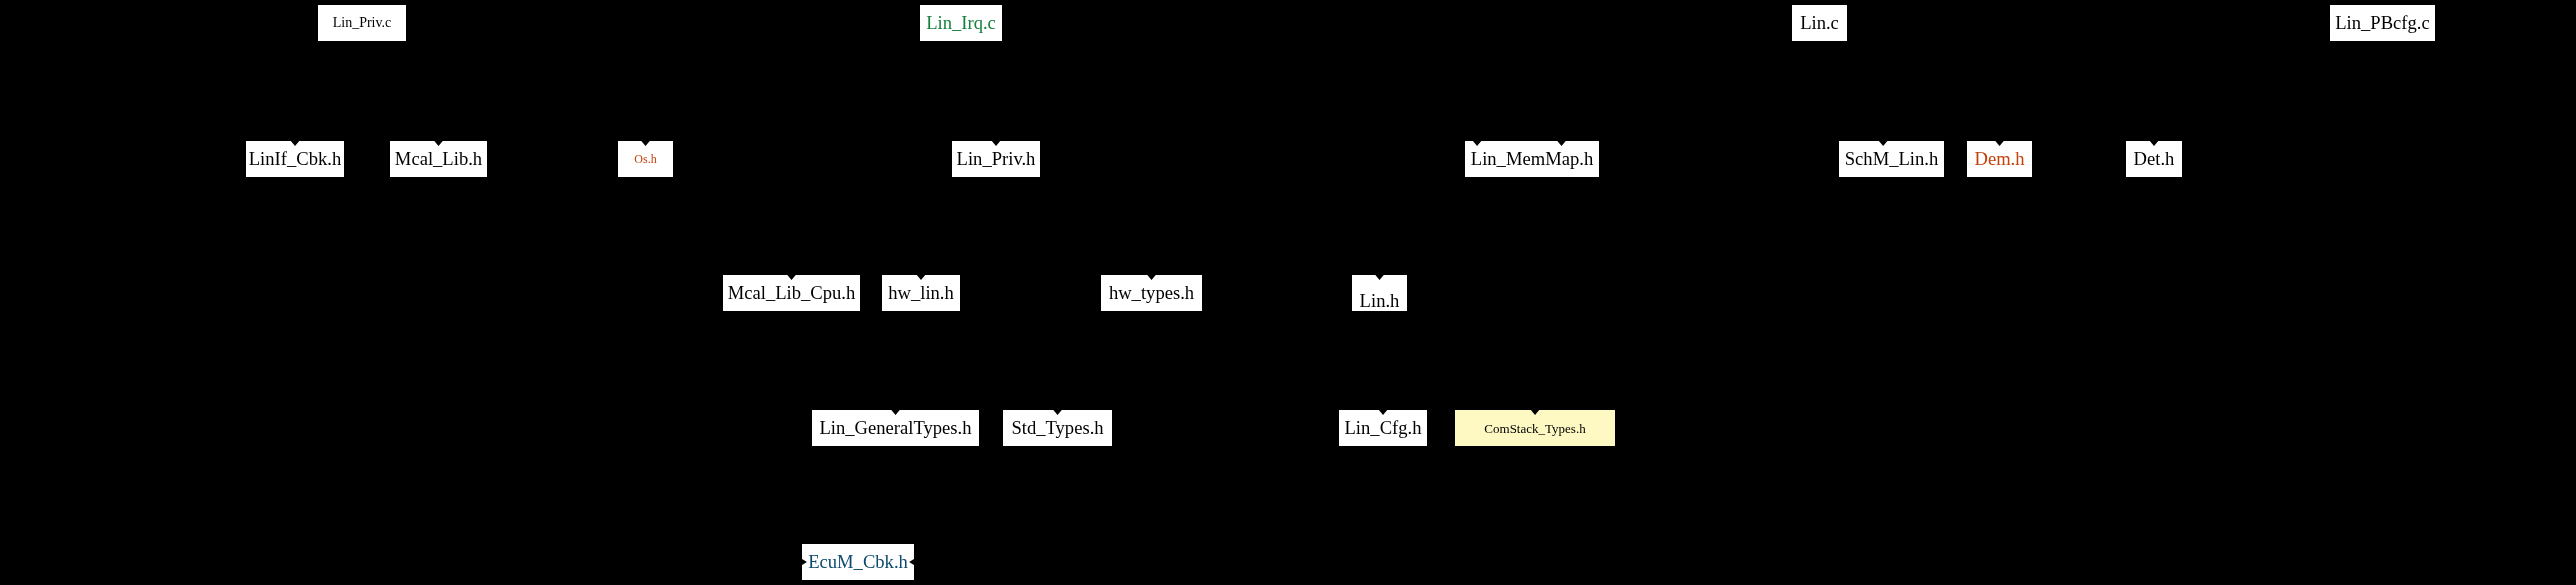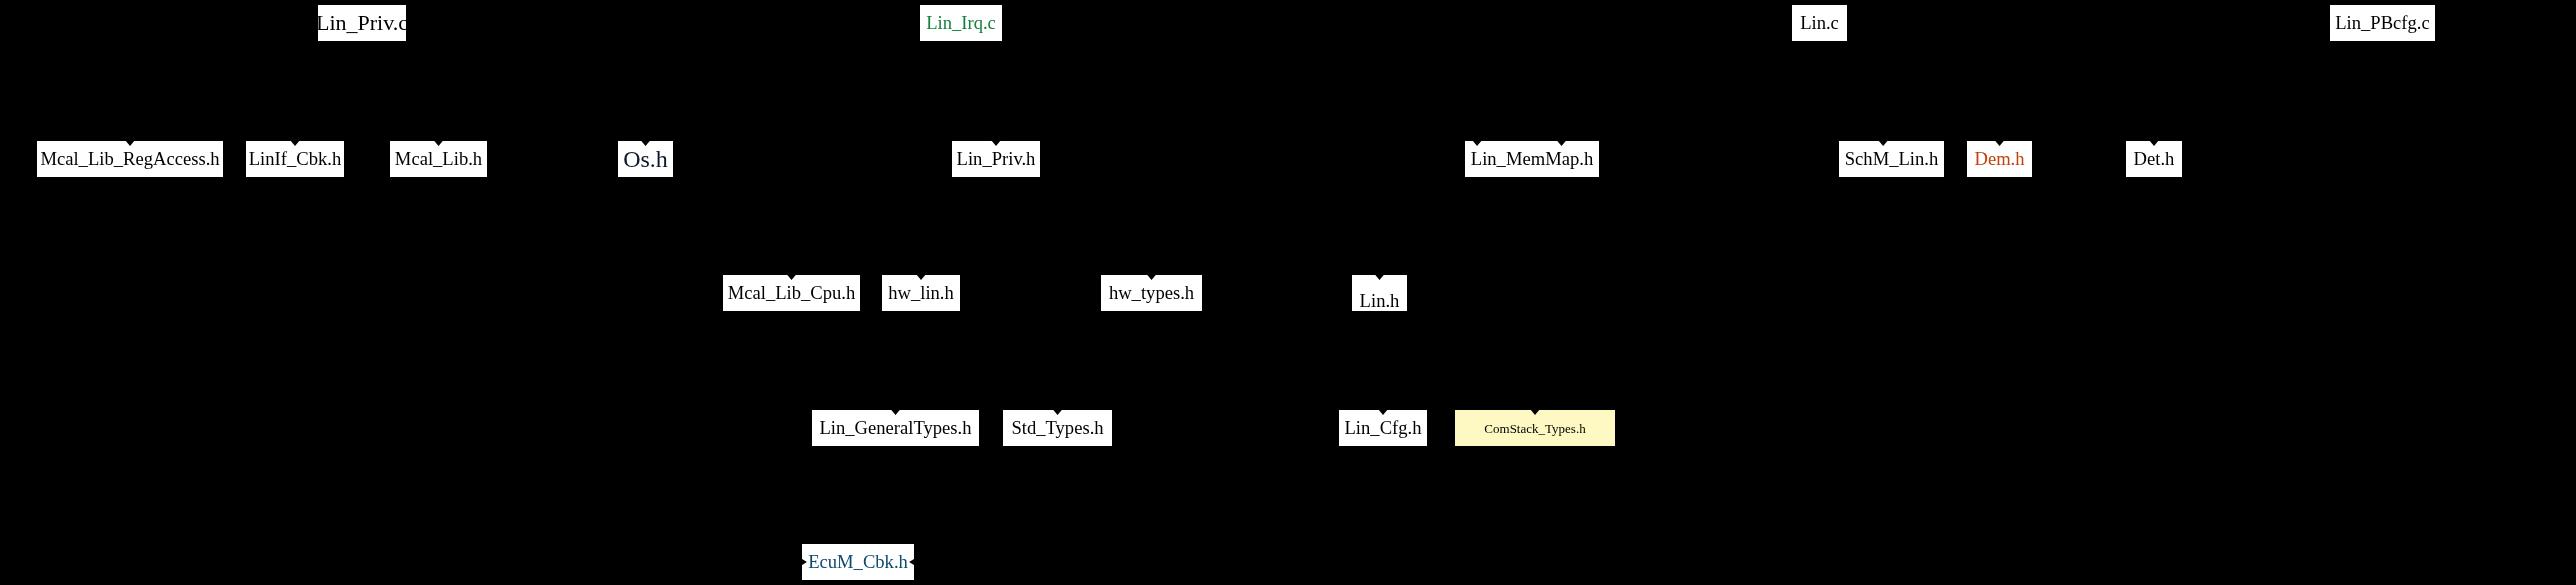--- a/index.html
+++ b/index.html
@@ -65,45 +65,41 @@
     height: 8px;
     background: #000000;
     clip-path: polygon(100% 0, 0 50%, 100% 100%);
     pointer-events: none;
   }
 </style>
 </head>
 <body>
 
 <div id="canvas" style="background: rgb(0, 0, 0);">
-    <div class="node" style="left: 317px; top: 4px; width: 90px; height: 38px; background: rgb(255, 255, 255); border-color: rgb(0, 0, 0); color: rgb(0, 0, 0); font-size: 22px;">
+    <div class="node" style="left: 317px; top: 4px; width: 90px; height: 38px; background: rgb(255, 255, 255); border-color: rgb(0, 0, 0); color: rgb(0, 0, 0); font-size: 14px;">
       <span class="label">Lin_Priv.c</span>
     </div>
     <div class="node" style="left: 919px; top: 4px; width: 84px; height: 38px; background: rgb(255, 255, 255); border-color: rgb(0, 0, 0); color: #15803d; font-size: 18.6px;">
       <span class="label">Lin_Irq.c</span>
     </div>
     <div class="node" style="left: 1791px; top: 4px; width: 57px; height: 38px; background: rgb(255, 255, 255); border-color: rgb(0, 0, 0); color: rgb(0, 0, 0); font-size: 18.6px;">
       <span class="label">Lin.c</span>
     </div>
     <div class="node" style="left: 2329px; top: 4px; width: 107px; height: 38px; background: rgb(255, 255, 255); border-color: rgb(0, 0, 0); color: rgb(0, 0, 0); font-size: 18.6px;">
       <span class="label">Lin_PBcfg.c</span>
     </div>
-    <div class="node" style="left: 36px; top: 140px; width: 188px; height: 38px; background: rgb(255, 255, 255); border-color: rgb(0, 0, 0); color: rgb(0, 0, 0); font-size: 18.6px;">
-      <span class="label">Mcal_Lib_RegAccess.h</span>
-      <span class="notch" style="left: calc(50% - 4.8px);"></span>
-    </div>
     <div class="node" style="left: 245px; top: 140px; width: 100px; height: 38px; background: rgb(255, 255, 255); border-color: rgb(0, 0, 0); color: rgb(0, 0, 0); font-size: 18.6px;">
       <span class="label">LinIf_Cbk.h</span>
       <span class="notch" style="left: calc(50% - 4.8px);"></span>
     </div>
     <div class="node" style="left: 389px; top: 140px; width: 99px; height: 38px; background: rgb(255, 255, 255); border-color: rgb(0, 0, 0); color: rgb(0, 0, 0); font-size: 18.6px;">
       <span class="label">Mcal_Lib.h</span>
       <span class="notch" style="left: calc(50% - 4.8px);"></span>
     </div>
-    <div class="node" style="left: 617px; top: 140px; width: 57px; height: 38px; background: rgb(255, 255, 255); border-color: rgb(0, 0, 0); color: #0f172a; font-size: 24px;">
+    <div class="node" style="left: 617px; top: 140px; width: 57px; height: 38px; background: rgb(255, 255, 255); border-color: rgb(0, 0, 0); color: #c2410c; font-size: 12px;">
       <span class="label">Os.h</span>
       <span class="notch" style="left: calc(50% - 4.8px);"></span>
     </div>
     <div class="node" style="left: 951px; top: 140px; width: 90px; height: 38px; background: rgb(255, 255, 255); border-color: rgb(0, 0, 0); color: rgb(0, 0, 0); font-size: 18.6px;">
       <span class="label">Lin_Priv.h</span>
       <span class="notch" style="left: calc(50% - 4.8px);"></span>
     </div>
     <div class="node" style="left: 1464px; top: 140px; width: 136px; height: 38px; background: rgb(255, 255, 255); border-color: rgb(0, 0, 0); color: rgb(0, 0, 0); font-size: 18.6px;">
       <span class="label">Lin_MemMap.h</span>
       <span class="notch" style="left: calc(9% - 4.8px);"></span>

